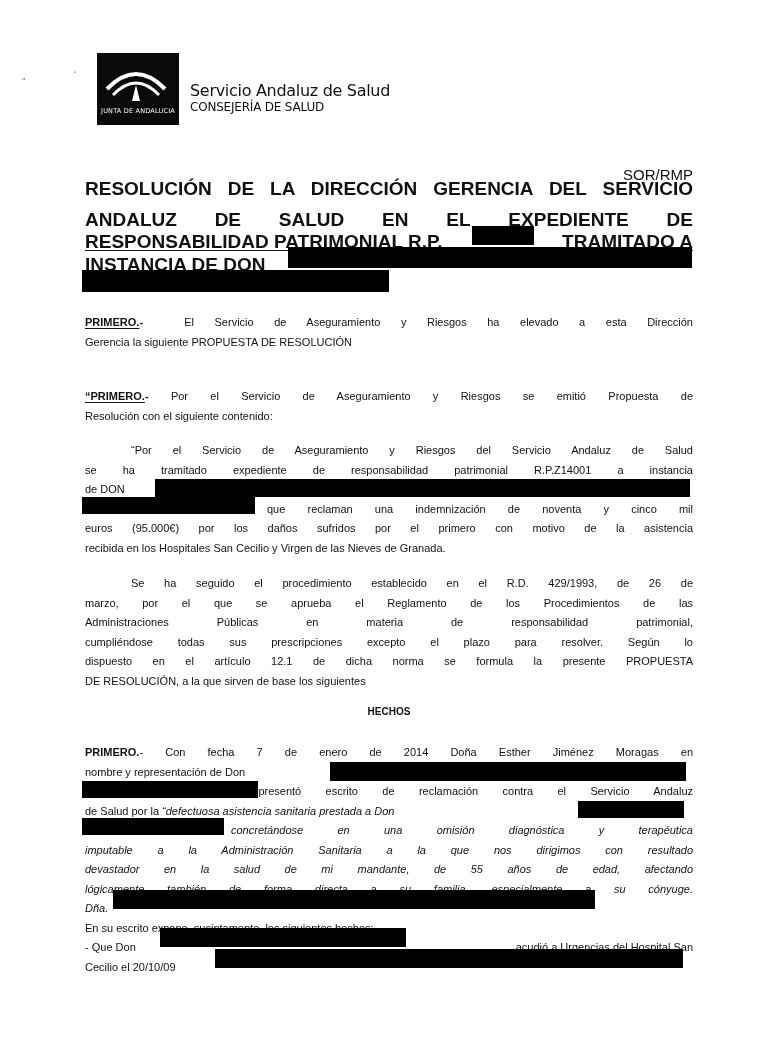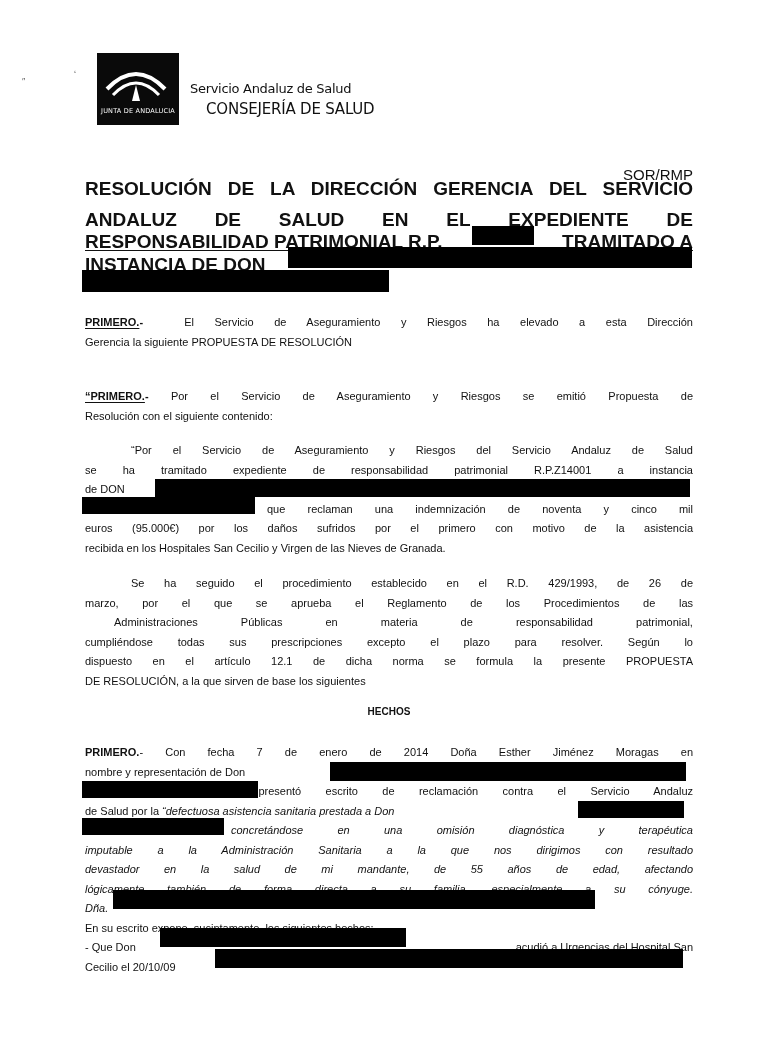--- a/index.html
+++ b/index.html
@@ -11,22 +11,22 @@
     .mark { font-size: 9px; color: #555; }
     .logo-box {
       left: 97px; top: 53px; width: 82px; height: 72px; background: #0a0a0a;
       overflow: hidden;
     }
     .logo-box svg { position: absolute; left: 0; top: 0; }
     .logo-caption {
       position: absolute; left: 0; right: 0; bottom: 10px; text-align: center;
       color: #fff; font-size: 6.5px; letter-spacing: 0.2px; font-family: "DejaVu Sans", sans-serif;
     }
-    .org1 { left: 190px; top: 81px; font-size: 13px; font-family: "DejaVu Sans", sans-serif; letter-spacing: -0.3px; }
-    .org2 { left: 206px; top: 100px; font-size: 15px; font-family: "DejaVu Sans", sans-serif; letter-spacing: -0.2px; }
+    .org1 { left: 190px; top: 81px; font-size: 16px; font-family: "DejaVu Sans", sans-serif; letter-spacing: -0.3px; }
+    .org2 { left: 190px; top: 100px; font-size: 12px; font-family: "DejaVu Sans", sans-serif; letter-spacing: -0.2px; }
     .ref { left: 560px; top: 166px; width: 133px; text-align: right; font-size: 15px; }
     .title {
       left: 85px; top: 178px; width: 608px; font-size: 19px; font-weight: bold; line-height: 22.5px;
       text-align: justify; text-align-last: justify;
     }
     .title .line { display: block; text-align: justify; text-align-last: justify; height: 22.5px; white-space: nowrap; }
     .para { left: 85px; width: 608px; font-size: 11px; line-height: 19.5px; text-align: justify; }
     .para .line { display: block; height: 19.5px; white-space: nowrap; text-align: justify; text-align-last: justify; }
     .para .line.last { text-align-last: left; }
     .u { text-decoration: underline; text-underline-offset: 2px; }
@@ -103,21 +103,21 @@
   <span class="line" style="padding-left:182px;">que reclaman una indemnización de noventa y cinco mil</span>
   <span class="line">euros (95.000€) por los daños sufridos por el primero con motivo de la asistencia</span>
   <span class="line last">recibida en los Hospitales San Cecilio y Virgen de las Nieves de Granada.</span>
 </div>
 <div class="redact" style="left:155px; top:479px; width:535px; height:18px;"></div>
 <div class="redact" style="left:82px; top:497px; width:173px; height:17px;"></div>
 
 <div class="abs para" style="top:574px;">
   <span class="line indent">Se ha seguido el procedimiento establecido en el R.D. 429/1993, de 26 de</span>
   <span class="line">marzo, por el que se aprueba el Reglamento de los Procedimientos de las</span>
-  <span class="line" style="display:flex; justify-content:space-between;margin-left:29px;">
+  <span class="line" style="display:flex; justify-content:space-between;">
     <span>Administraciones</span>
     <span>Públicas</span>
     <span>en</span>
     <span>materia</span>
     <span>de</span>
     <span>responsabilidad</span>
     <span>patrimonial,</span>
   </span>
   <span class="line">cumpliéndose todas sus prescripciones excepto el plazo para resolver. Según lo</span>
   <span class="line">dispuesto en el artículo 12.1 de dicha norma se formula la presente PROPUESTA</span>

